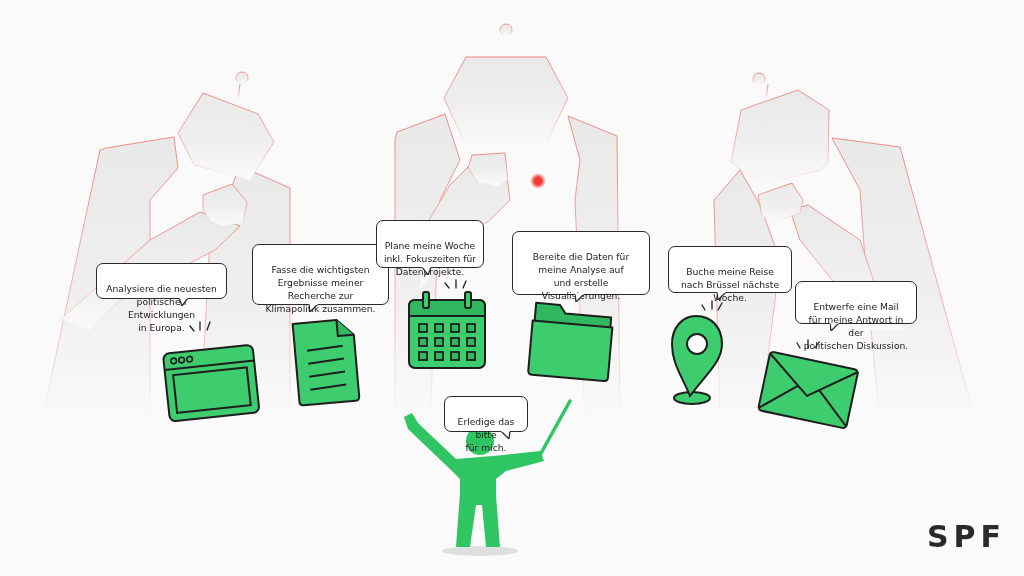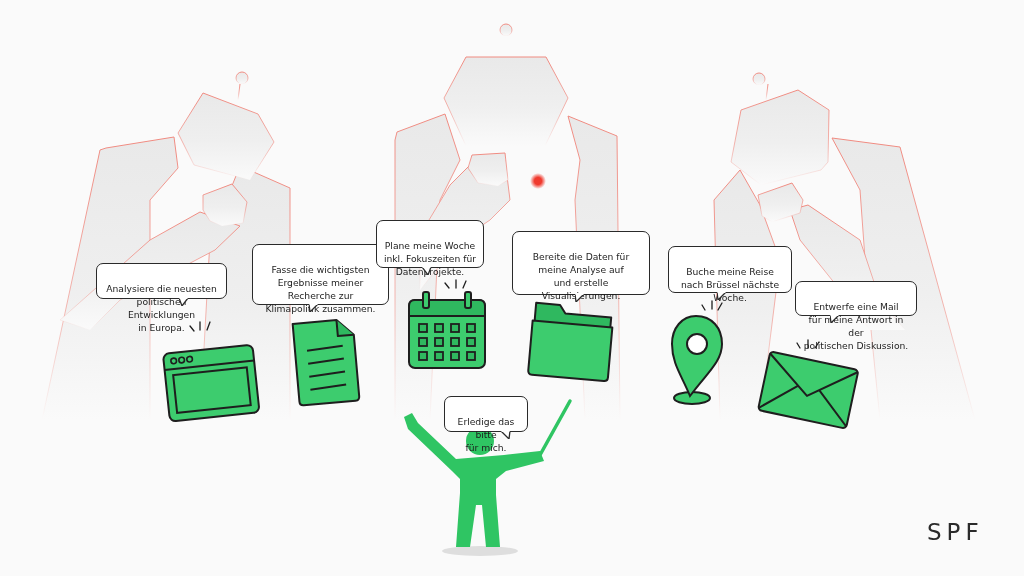--- a/index.html
+++ b/index.html
@@ -24,21 +24,21 @@
     z-index: 5;
   }
   .bubble .tail {
     position: absolute;
     bottom: -8px;
     width: 10px; height: 8px;
   }
   .logo {
     position: absolute; left: 927px; top: 519px;
     font-family: "DejaVu Sans", "Liberation Sans", sans-serif;
-    font-weight: 400; font-size: 23px; letter-spacing: 5px; color: #2a2a2a;
+    font-weight: 700; font-size: 30px; letter-spacing: 5px; color: #2a2a2a;
   }
   .icon-svg { position: absolute; overflow: visible; }
   .spark { position: absolute; overflow: visible; }
 </style>
 </head>
 <body>
 
 <div class="scene">
 
   <svg width="1024" height="576" style="position:absolute;left:0;top:0">
@@ -244,21 +244,21 @@
 <div class="bubble" style="left:668px;top:246px;width:124px;height:47px">
   <span>Buche meine Reise
 nach Brüssel nächste
 Woche.</span>
   <svg class="tail" style="left:48px" viewBox="0 0 10 8">
       <path d="M0,0 L1,8 L9,0" fill="#fff" stroke="#2a2a2a" stroke-width="1.3"></path>
       <line x1="0.5" y1="0" x2="8.5" y2="0" stroke="#fff" stroke-width="2"></line>
     </svg>
 </div>
 
-<div class="bubble" style="left:795px;top:281px;width:122px;height:35px">
+<div class="bubble" style="left:795px;top:281px;width:122px;height:43px">
   <span>Entwerfe eine Mail
 für meine Antwort in der
 politischen Diskussion.</span>
   <svg class="tail" style="left:34px" viewBox="0 0 10 8">
       <path d="M0,0 L1,8 L9,0" fill="#fff" stroke="#2a2a2a" stroke-width="1.3"></path>
       <line x1="0.5" y1="0" x2="8.5" y2="0" stroke="#fff" stroke-width="2"></line>
     </svg>
 </div>
 
 <div class="bubble" style="left:444px;top:396px;width:84px;height:36px">

